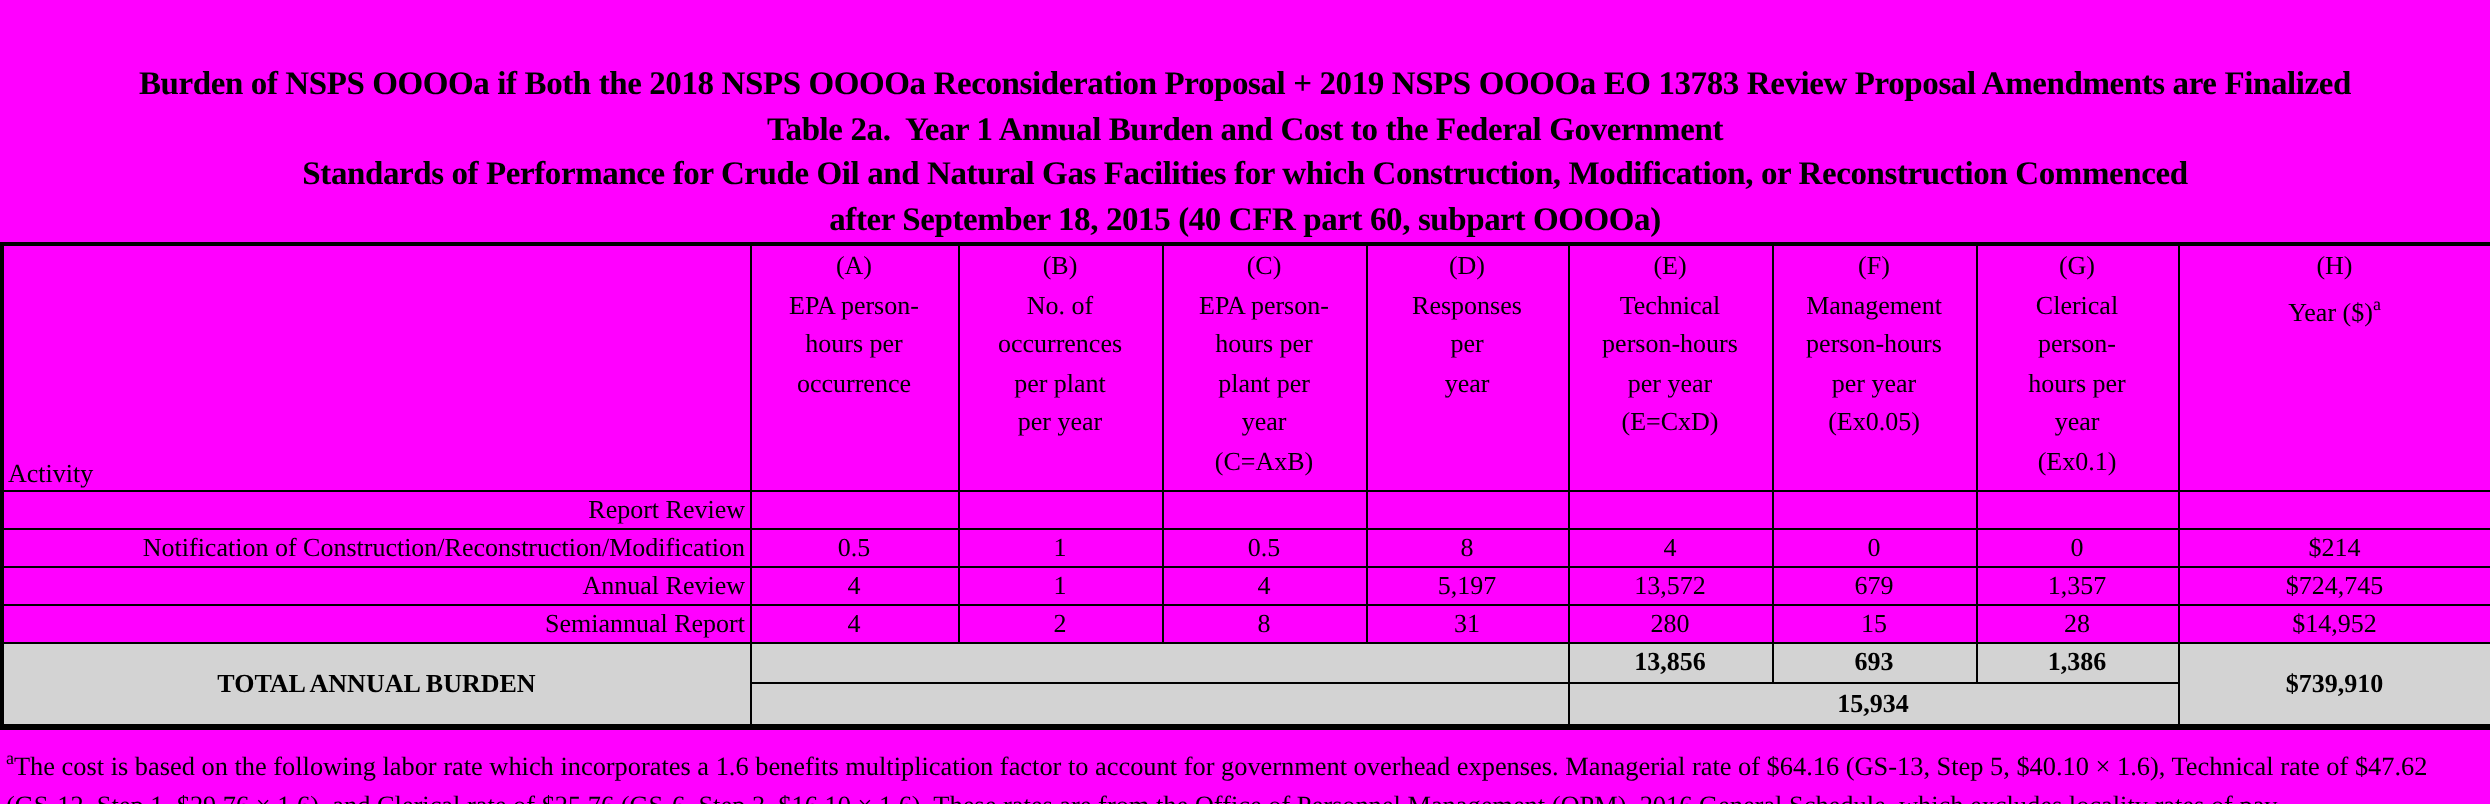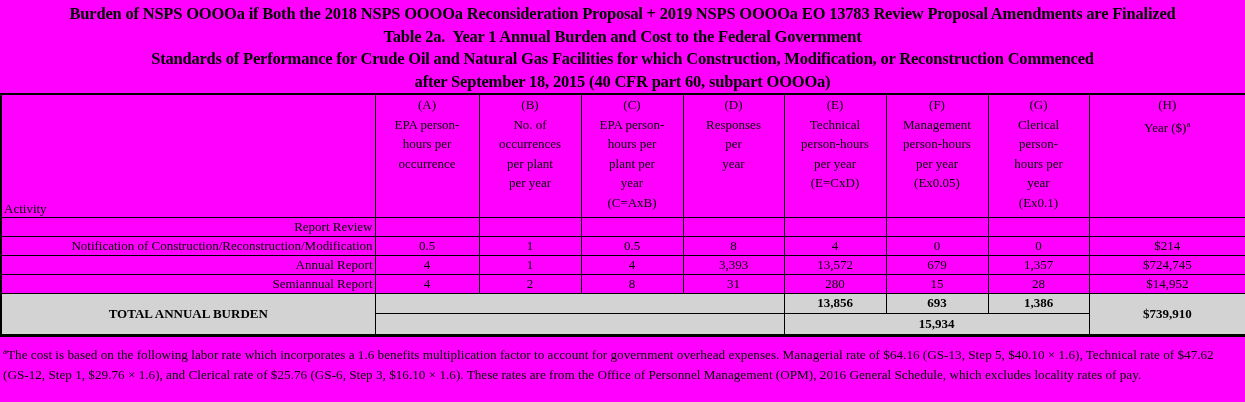--- a/index.html
+++ b/index.html
@@ -11,20 +11,21 @@
     height: 402px;
     background: #ff00ff;
     overflow: hidden;
     font-family: "Liberation Serif", serif;
     color: #000;
   }
   
   .title-block {
     padding-top: 3px;
     height: 90px;
+    margin-top: 28px;
   }
   .title-line {
     text-align: center;
     font-weight: bold;
     font-size: 16.5px;
     line-height: 22.5px;
     white-space: pre;
     letter-spacing: -0.2px;
   }
   
@@ -171,25 +172,25 @@
     <td class="val">1</td>
     <td class="val">0.5</td>
     <td class="val">8</td>
     <td class="val">4</td>
     <td class="val">0</td>
     <td class="val">0</td>
     <td class="val">$214</td>
   </tr>
 
   <tr class="data-row">
-    <td class="row-label indent">Annual Report</td>
+    <td class="row-label indent">Annual Review</td>
     <td class="val">4</td>
     <td class="val">1</td>
     <td class="val">4</td>
-    <td class="val">3,393</td>
+    <td class="val">5,197</td>
     <td class="val">13,572</td>
     <td class="val">679</td>
     <td class="val">1,357</td>
     <td class="val">$724,745</td>
   </tr>
 
   <tr class="data-row">
     <td class="row-label indent">Semiannual Report</td>
     <td class="val">4</td>
     <td class="val">2</td>

